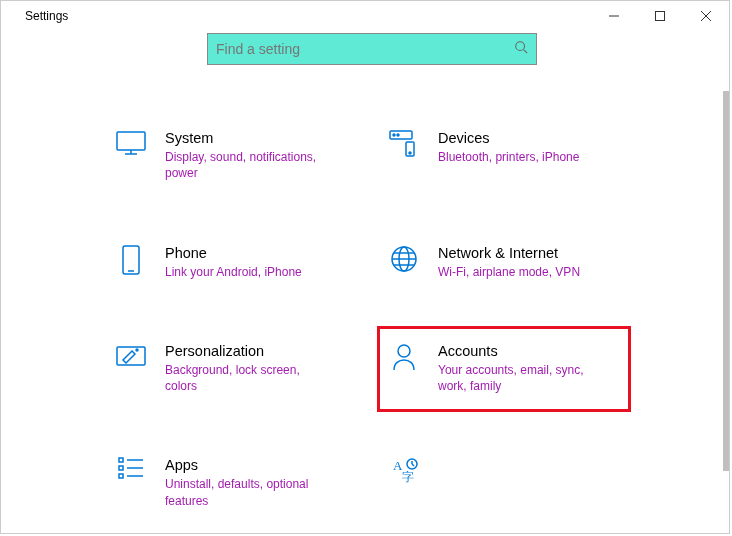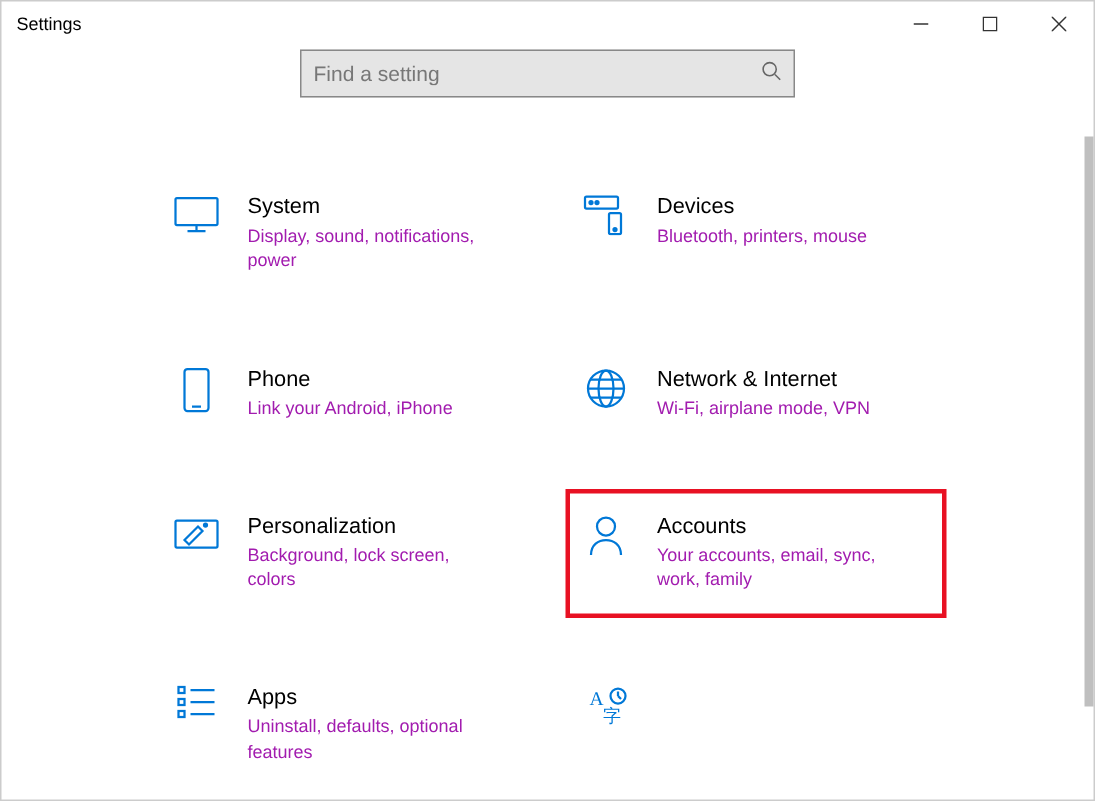--- a/index.html
+++ b/index.html
@@ -10,20 +10,21 @@
       height: 536px;
       position: relative;
       overflow: hidden;
     }
     .window {
       width: 730px;
       height: 534px;
       border: 1px solid #ccc;
       position: relative;
       background: #fff;
+      padding-left: 14px;
     }
     .titlebar {
       height: 30px;
       display: flex;
       align-items: center;
       padding-left: 10px;
       font-size: 12px;
       color: #000;
     }
     .titlebar-title { flex: 1; }
@@ -45,21 +46,21 @@
       justify-content: center;
       margin-top: 2px;
     }
     .search-box {
       width: 330px;
       height: 32px;
       border: 1px solid #888;
       display: flex;
       align-items: center;
       padding: 0 8px;
-      background: #e5e5e5;
+      background: #5eead4;
     }
     .search-input {
       flex: 1;
       border: none;
       outline: none;
       font-size: 14px;
       color: #666;
       font-family: inherit;
       background: transparent;
     }
@@ -191,21 +192,21 @@
           <svg width="32" height="28" viewBox="0 0 32 28">
               <rect x="2" y="2" width="22" height="8" rx="1"></rect>
               <circle cx="6" cy="6" r="1" fill="#0078d7"></circle>
               <circle cx="10" cy="6" r="1" fill="#0078d7"></circle>
               <rect x="18" y="13" width="8" height="14" rx="1"></rect>
               <circle cx="22" cy="24" r="1" fill="#0078d7"></circle>
             </svg>
         </div>
         <div class="cat-text">
           <div class="cat-title">Devices</div>
-          <div class="cat-desc">Bluetooth, printers, mouse</div>
+          <div class="cat-desc">Bluetooth, printers, iPhone</div>
         </div>
       </div>
 
       <div class="category">
         <div class="cat-icon">
           <svg width="22" height="32" viewBox="0 0 22 32">
               <rect x="3" y="2" width="16" height="28" rx="2"></rect>
               <line x1="8" y1="27" x2="14" y2="27"></line>
             </svg>
         </div>

